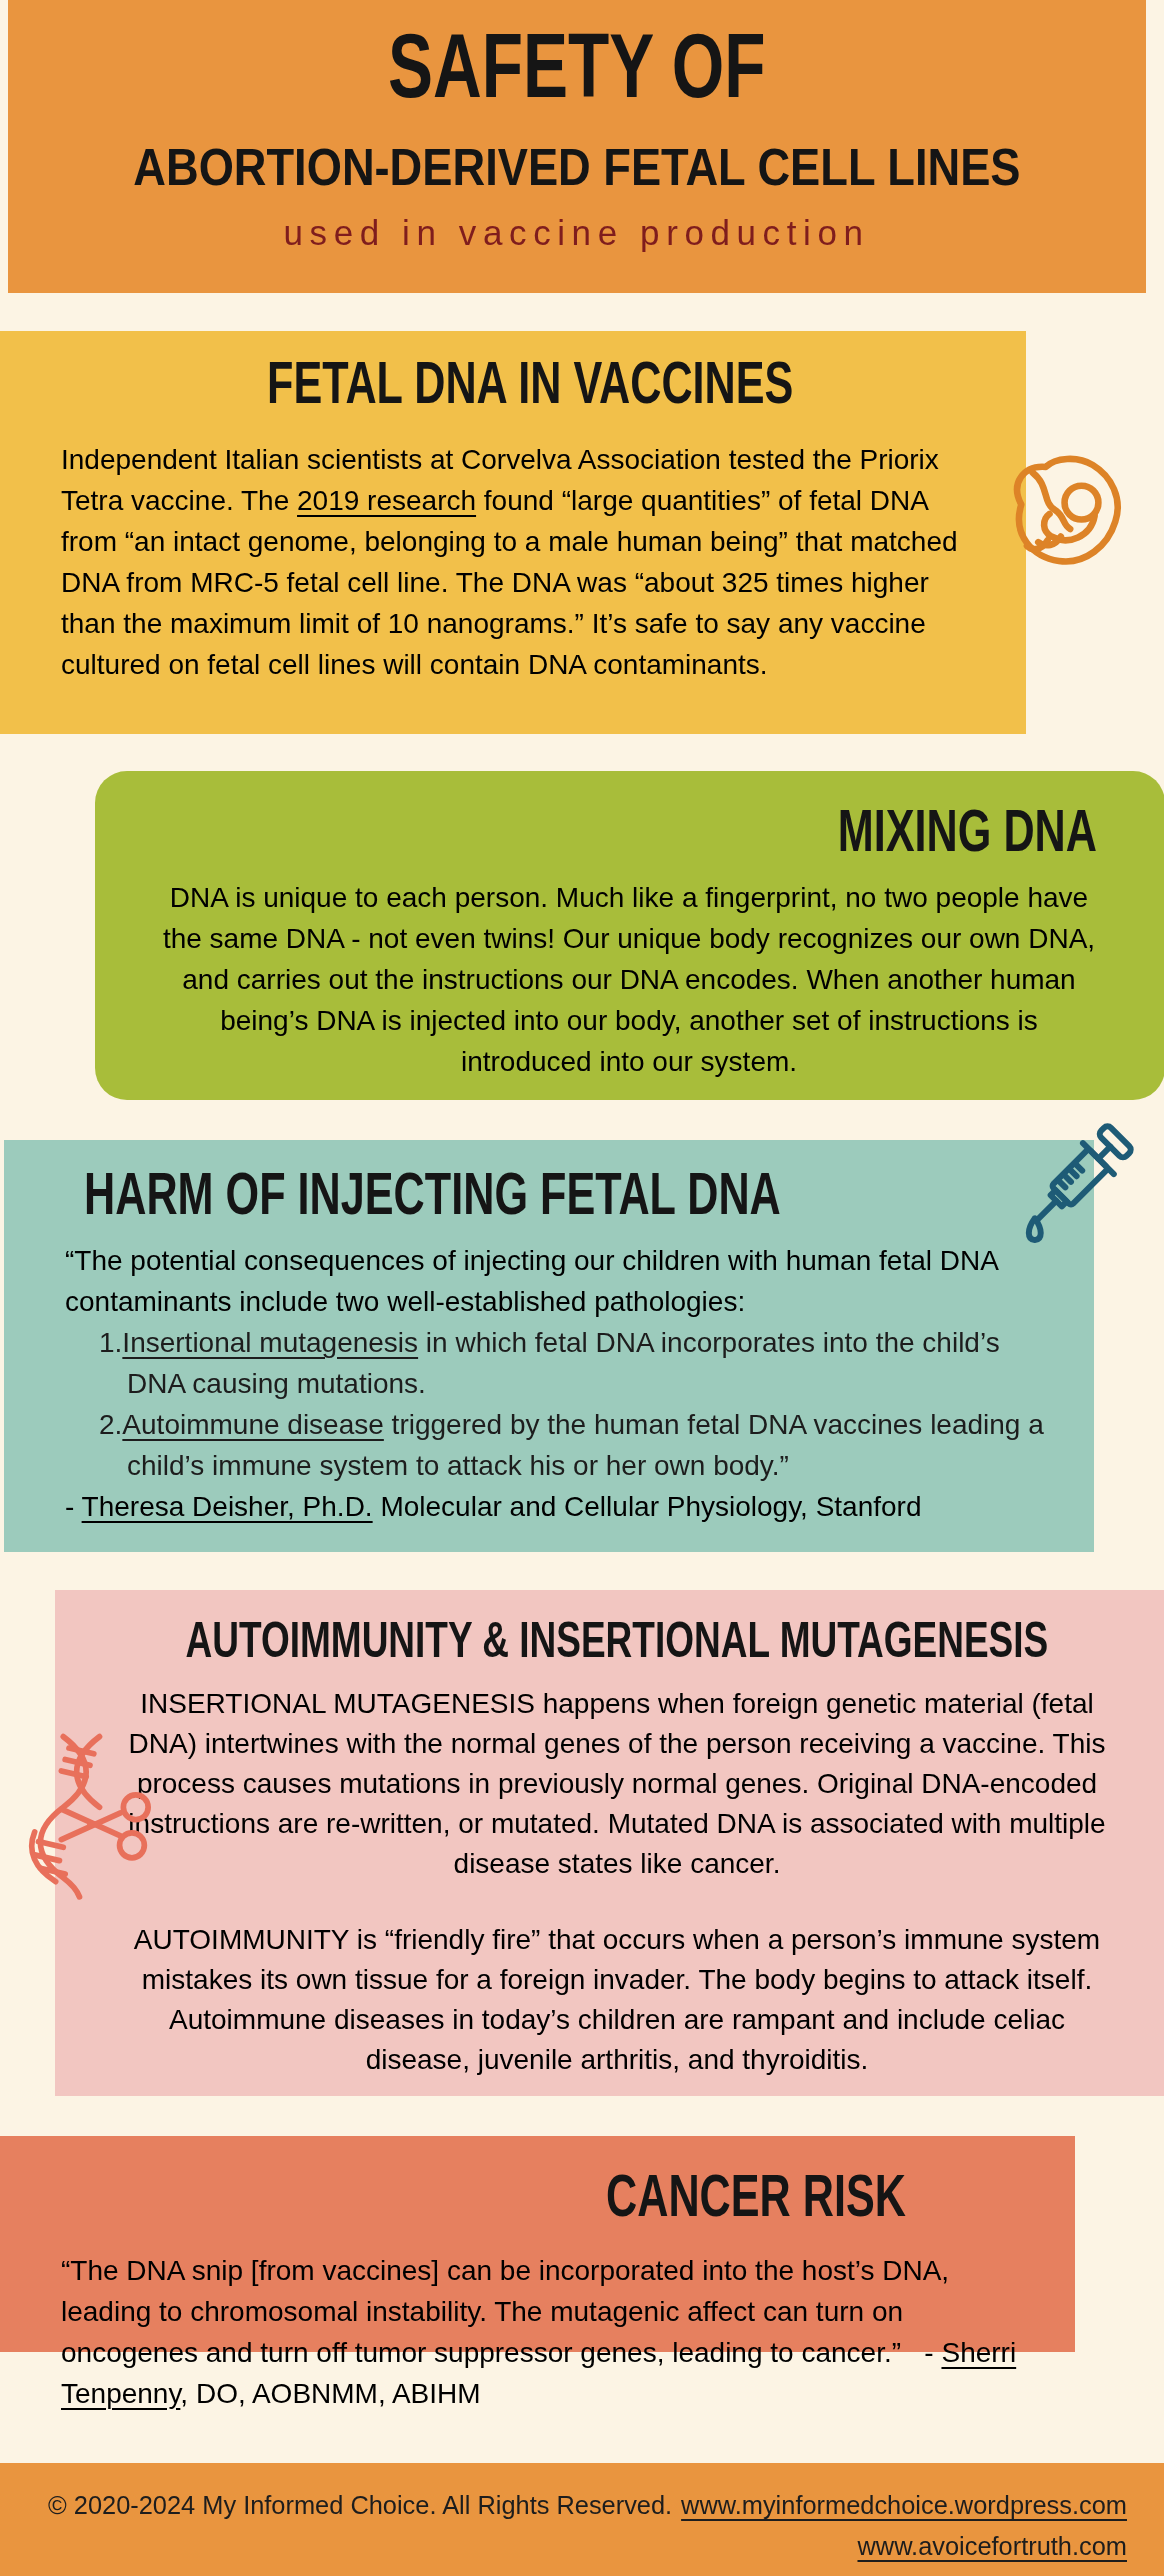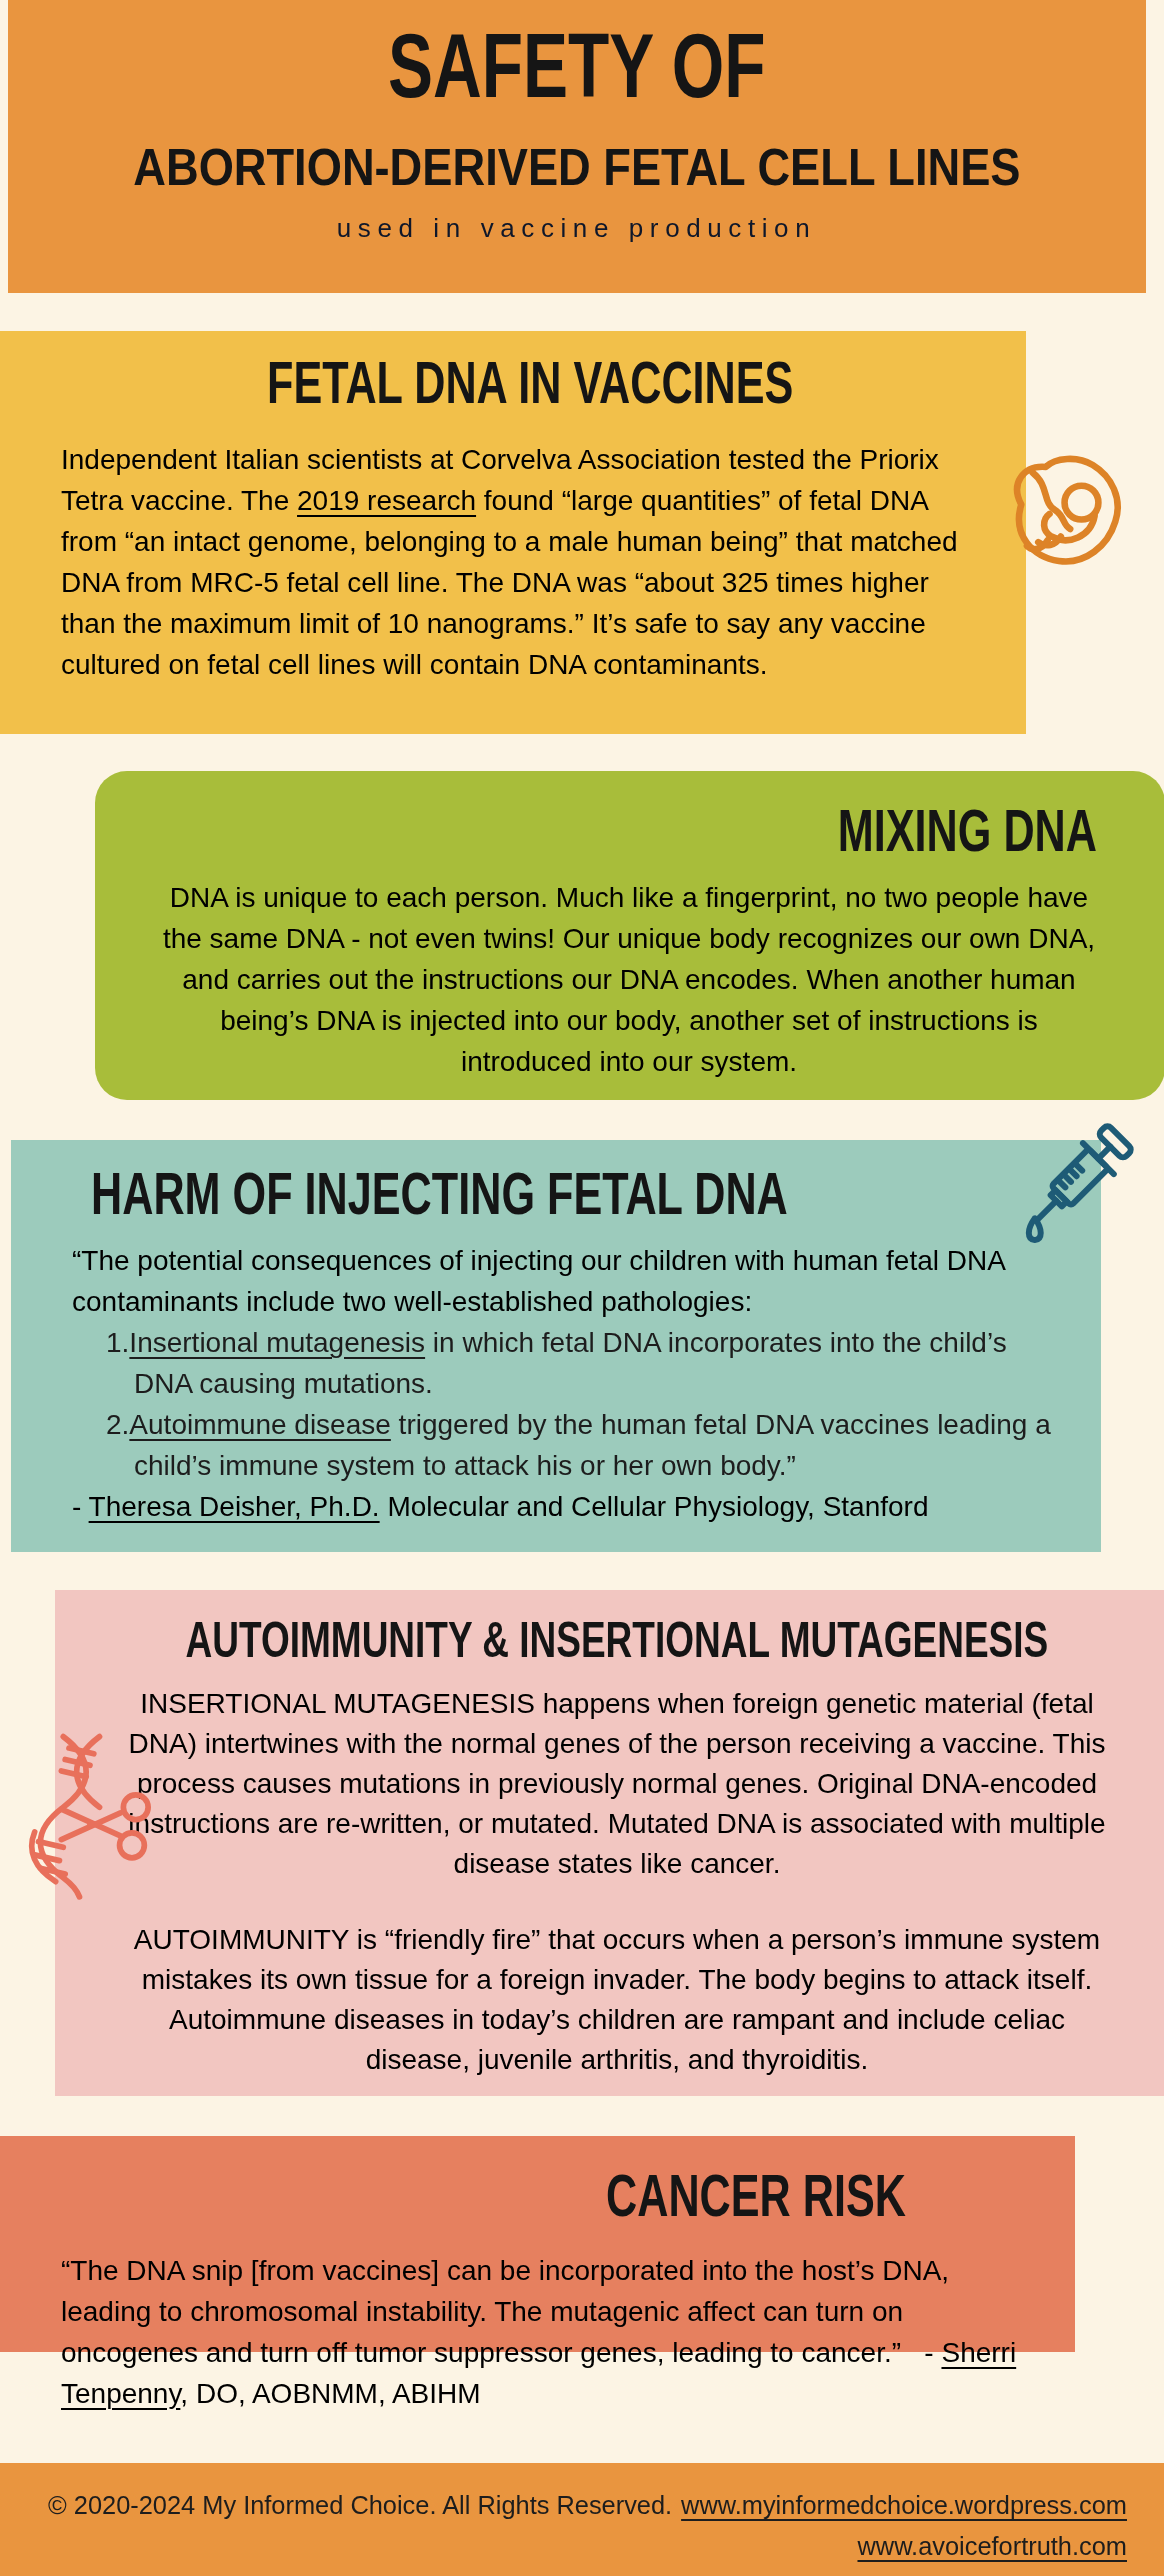--- a/index.html
+++ b/index.html
@@ -11,42 +11,42 @@
   .box { position:absolute; box-sizing:border-box; }
 
   
   .banner { left:7.5px; top:0; width:1138px; height:293px; background:#E9953F; }
   .hrow { display:flex; justify-content:center; }
   .hx { display:inline-block; white-space:nowrap; font-weight:800; color:#151515; }
   .t1 { margin-top:19px; }
   .t1 .hx { font-size:90px; line-height:94px; transform:scaleX(.75); transform-origin:center; }
   .t2 { margin-top:24.5px; }
   .t2 .hx { font-size:52px; line-height:58px; transform:scaleX(.87); transform-origin:center; }
-  .sub { margin-top:17px; text-align:center; font-size:26px; letter-spacing:6.6px; color:#0f172a; }
+  .sub { margin-top:17px; text-align:center; font-size:35px; letter-spacing:6.6px; color:#7f1d1d; }
 
   
   h2.h2 { display:flex; margin:0; justify-content:flex-end; }
   h2.h2 .hx { font-size:60px; line-height:70px; transform:scaleX(.72); transform-origin:left center; }
   h2.h2.right { justify-content:flex-end; }
   h2.h2.right .hx { transform-origin:right center; }
   h2.h2.center { justify-content:center; }
   h2.h2.center .hx { font-size:50px; line-height:58px; transform:scaleX(.74); transform-origin:center; }
 
   
   p.body { font-size:28px; line-height:41px; margin:0; color:#000000; }
   .ul { text-decoration:underline; text-underline-offset:4.7px; text-decoration-thickness:2.4px; }
 
   
   .sec-fetal  { left:0;    top:331px;  width:1026px; height:403px; background:#F2C04A; padding:17px 28px 0 61px; }
   .sec-fetal p.body { width:927px; margin-top:21px; }
 
   .sec-mixing { left:95px; top:771px; width:1070px; height:329px; background:#A8BD3A; padding:24.5px 68px 0 66px;border-radius:32px; }
   .sec-mixing p.body { text-align:center; margin-top:11.3px; }
 
-  .sec-harm   { left:11px;    top:1140px; width:1090px; height:412px; background:#9CCBBC; padding:19px 42px 0 61px; }
+  .sec-harm   { left:4px;    top:1140px; width:1090px; height:412px; background:#9CCBBC; padding:19px 42px 0 61px; }
   .sec-harm p.intro { margin-top:11.3px; }
   .olist { margin-left:34px; }
   .olist .li { font-size:28px; line-height:41px; padding-left:28px; text-indent:-28px; }
 
   .sec-auto   { left:55px; top:1590px; width:1110px; height:506px; background:#F2C6C1; padding:21px 52px 0 66px; text-align:center; }
   .sec-auto p.body { line-height:40px; margin-top:15px; }
   .sec-auto p.body + p.body { margin-top:36px; }
 
   .sec-cancer { left:0;    top:2136px; width:1075px; height:216px; background:#E6805F; padding:24.5px 52px 0 61px; }
   .sec-cancer p.body { margin-top:19px; }

